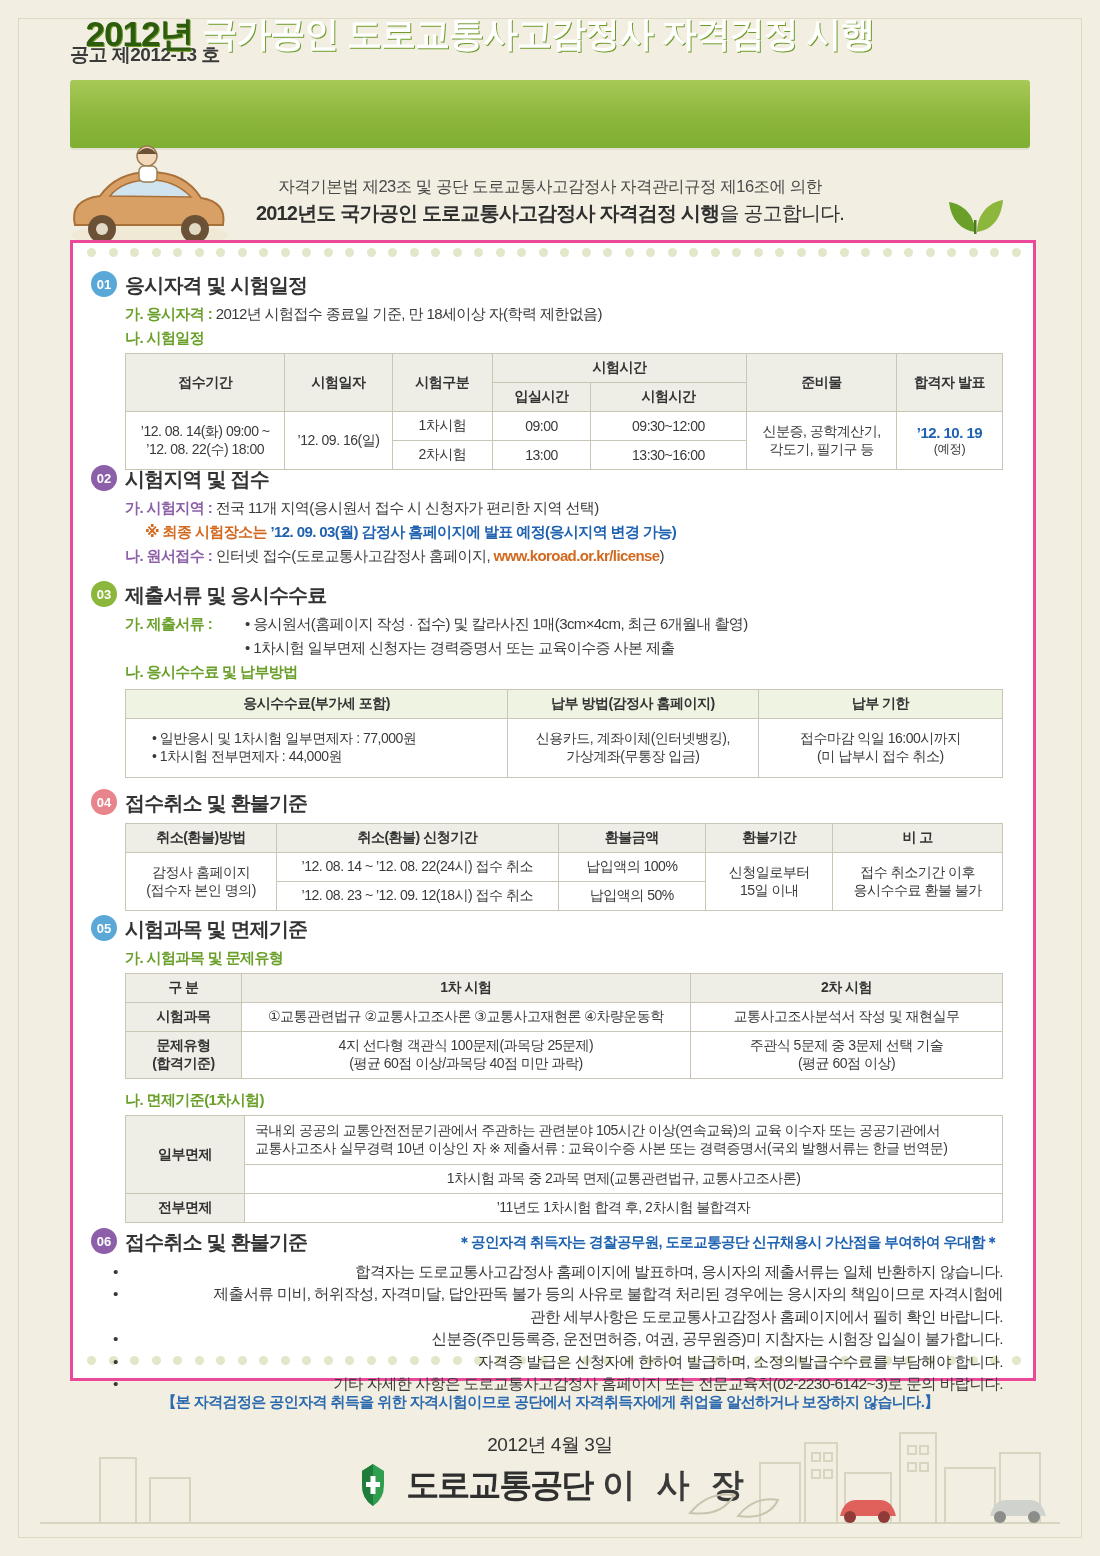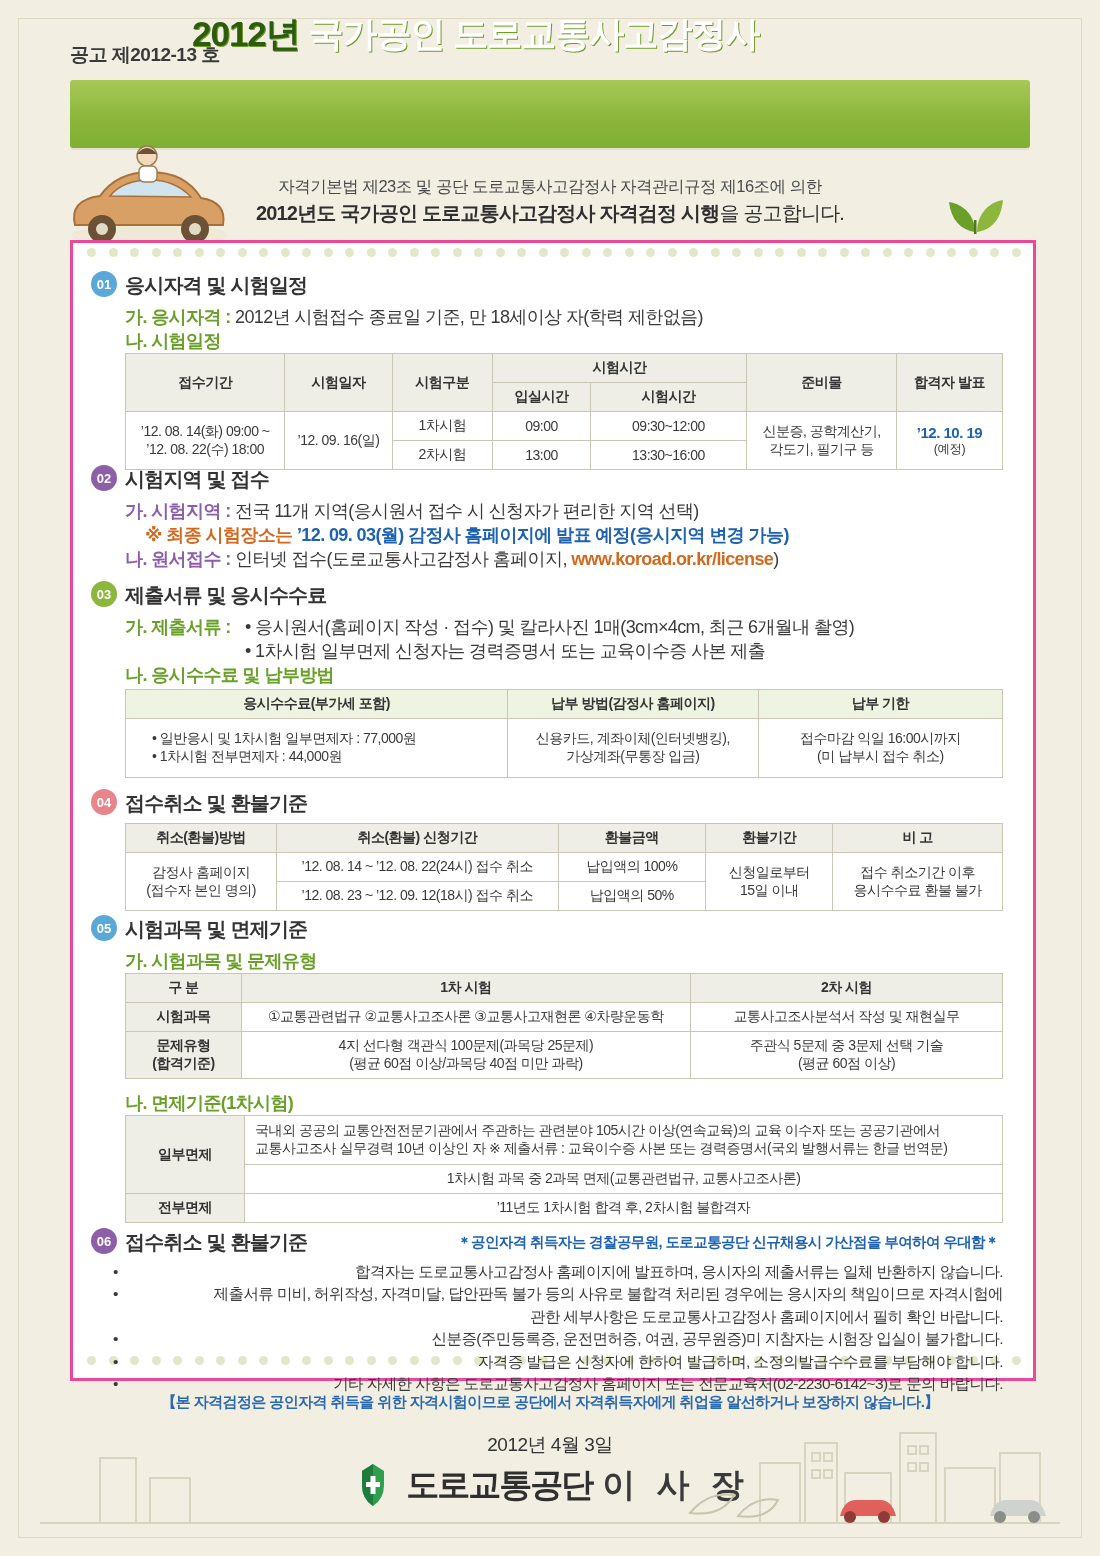--- a/index.html
+++ b/index.html
@@ -46,21 +46,21 @@
   .dots-top{top:5px;}
   .dots-bottom{bottom:8px;}
   .dot{position:absolute;width:9px;height:9px;border-radius:50%;background:#e4e6c9;}
   
   .sec{position:absolute;}
   .sec-num{
     position:absolute;left:0;top:0;width:26px;height:26px;border-radius:50%;
     color:#fff;font-size:13px;font-weight:bold;display:flex;align-items:center;justify-content:center;
   }
   .sec-title{position:absolute;left:34px;top:1px;font-size:20px;font-weight:bold;color:#333;letter-spacing:-0.8px;white-space:nowrap;}
-  .lbl{font-size:18px;letter-spacing:-0.6px;}
+  .lbl{font-size:15px;letter-spacing:-0.6px;}
   .lbl-g{color:#6aa02a;font-weight:bold;}
   .lbl-p{color:#8c5fa8;font-weight:bold;}
   .txt{color:#3a3a3a;}
   .blue{color:#1e62b0;font-weight:bold;}
   .orange{color:#d2691e;}
   .bold{font-weight:bold;}
   
   table{border-collapse:collapse;font-size:14px;letter-spacing:-0.5px;}
   .tb th{background:#efeee6;border:1px solid #c9c6b6;font-weight:bold;color:#333;padding:5px 4px;text-align:center;}
   .tb td{border:1px solid #c9c6b6;padding:5px 6px;text-align:center;color:#3a3a3a;}
@@ -87,21 +87,21 @@
 </head>
 <body>
 
 <div class="page">
   <div class="outer-frame"></div>
 
   <div class="notice-no">공고 제2012-13 호</div>
 
   <div class="banner"></div>
   <div class="banner-text">
-    <span class="hl">2012년</span>&nbsp;<span>국가공인 도로교통사고감정사</span>&nbsp;
+    <span class="hl">2012년</span>&nbsp;<span>국가공인 도로교통사고감정사</span>&nbsp;<span>자격검정 시행</span>
   </div>
 
   <svg class="car" viewBox="0 0 185 115">
     <ellipse cx="95" cy="95" rx="78" ry="12" fill="#efe9d6"></ellipse>
     <path d="M20 85 Q14 60 45 56 Q62 32 95 32 Q130 32 146 58 Q172 62 168 85 Z" fill="#d9a066" stroke="#a9713a" stroke-width="2"></path>
     <path d="M55 56 Q68 40 95 40 Q120 40 136 57 Z" fill="#cfe4ef" stroke="#a9713a" stroke-width="1.6"></path>
     <circle cx="47" cy="89" r="14" fill="#6b5136"></circle>
       <circle cx="47" cy="89" r="6" fill="#e3dac6"></circle>
     <circle cx="140" cy="89" r="14" fill="#6b5136"></circle>
       <circle cx="140" cy="89" r="6" fill="#e3dac6"></circle>

